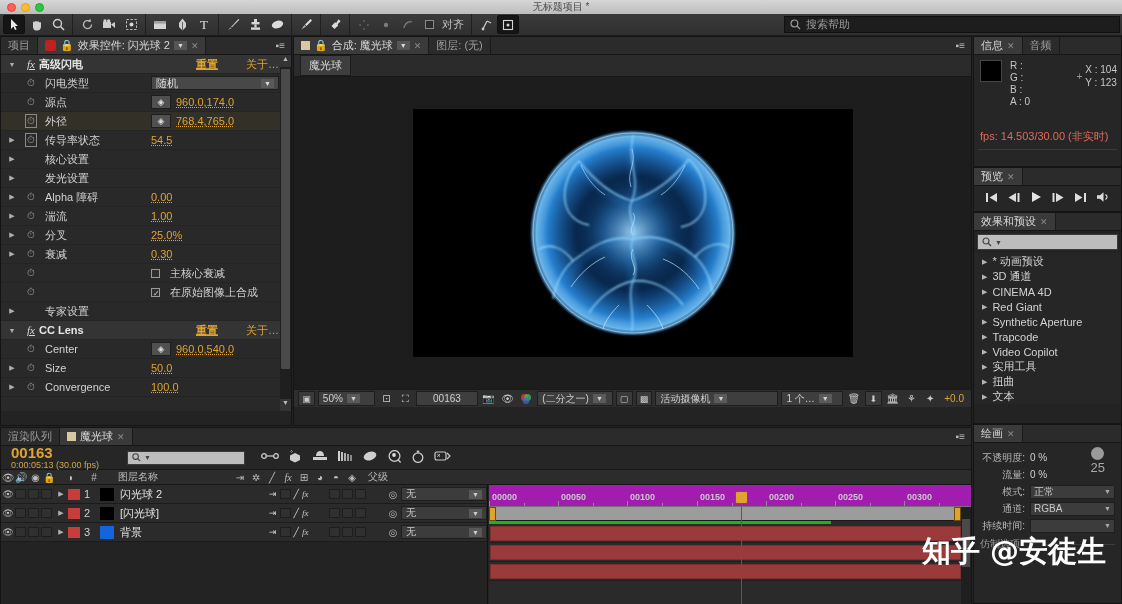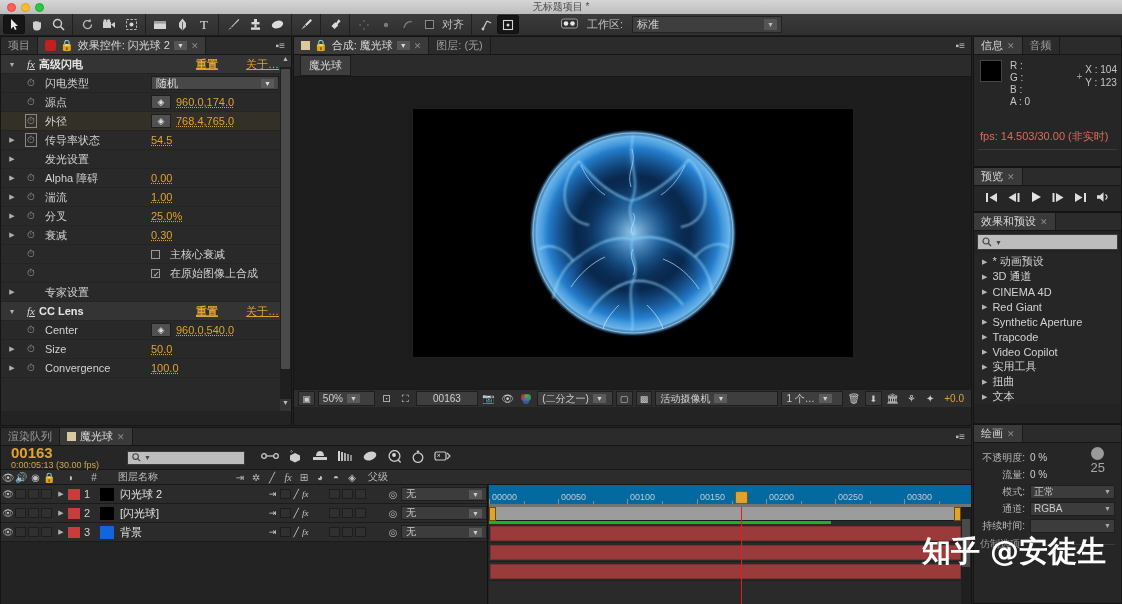--- a/index.html
+++ b/index.html
@@ -56,21 +56,21 @@
     border-bottom:1px solid #242424; padding-right:12px; }
   .ec-row.fx{ background:#343434; }
   .ec-row.hl{ background:#333027; }
   .ec-tw{ width:22px; display:flex;justify-content:center;color:#b0b0b0;font-size:7px;}
   .ec-sw{ width:16px; display:flex;justify-content:center;align-items:center; }
   .ec-name{ flex:1; color:#d2d2d2; white-space:nowrap; overflow:hidden; }
   .ec-name.fxn{ color:#e6e6e6; font-weight:bold; }
   .ec-val{ width:128px; display:flex;align-items:center;gap:5px; color:#e0a32e; }
   .ec-val .u{ text-decoration:underline; text-decoration-style:dotted; }
   .ec-reset{ color:#e0a32e; font-weight:bold; text-decoration:underline; width:50px;}
-  .ec-about{ color:#e0a32e; text-decoration:underline; }
+  .ec-about{ color:#e0a32e; }
   .ec-dd{ flex:1; height:14px; background:#484848; border:1px solid #1e1e1e;
     display:flex; align-items:center; padding:0 4px; color:#ddd; font-size:11px; }
   .ec-dd .ar{ margin-left:auto; background:#5a5a5a; padding:1px 3px; font-size:7px;}
   .pickbtn{ width:20px;height:14px;background:#505050;border:1px solid #1e1e1e;
     display:flex;align-items:center;justify-content:center;color:#ddd;font-size:9px;}
   .sw-clock{ color:#9a9a9a; font-size:10px; }
   .sw-clock.box{ border:1px solid #888; padding:0 1px; }
   .cbx{ width:9px;height:9px;border:1px solid #9a9a9a;display:inline-block;
     background:#2e2e2e; margin-right:5px; }
   .ec-scroll{ position:absolute; right:0; top:0; width:11px; height:356px; background:#1f1f1f; }
@@ -162,21 +162,21 @@
   .lrow .thumb{ width:14px;height:13px;margin-right:6px;}
   .lrow .nm{ flex:1;color:#e2e2e2;}
   .lrow .sw{ width:60px;display:flex;gap:3px;align-items:center;color:#cacaca;font-size:9px;}
   .lrow .blank{ width:56px;display:flex;gap:2px;}
   .lrow .blank i{ width:11px;height:10px;background:#303030;border:1px solid #1d1d1d;display:block;}
   .lrow .par{ width:16px;text-align:center;color:#b5b5b5;font-size:10px;}
   .lrow .parsel{ width:86px;height:14px;background:#3c3c3c;border:1px solid #1e1e1e;
     display:flex;align-items:center;padding:0 4px;color:#ccc;font-size:10px;}
   .lrow .parsel .ar{ margin-left:auto;background:#585858;font-size:7px;padding:1px 3px;}
   .tm-right{ position:absolute; left:488px; top:0; right:0; height:136px; background:#2a2a2a;}
-  .ruler{ position:relative; height:22px; background:#0369a1; border-bottom:3px solid #737373;}
+  .ruler{ position:relative; height:22px; background:#a21caf; border-bottom:1px solid #737373;font-weight:bold;}
   .ruler .tk{ position:absolute; top:7px; font-size:9px; color:#c9c9c9;}
   .ruler .mk{ position:absolute; bottom:0; width:1px; height:5px; background:#8c8c8c;}
   .wabar{ position:relative; height:14px; background:#9c9c9c; border-bottom:1px solid #1a1a1a;}
   .wabar .cap{ position:absolute; top:0; width:7px; height:14px; background:#e0a32e; border:1px solid #6b4d10;}
   .greenbar{ height:3px; background:#1db31d; width:71%; }
   .trow{ height:19px; border-bottom:1px solid #1f1f1f; position:relative;}
   .tbar{ position:absolute; left:1px; right:10px; top:2px; height:15px;
     background:#9b3a3a; border:1px solid #7d2e2e; }
   .playhead{ position:absolute; top:0; width:1px; background:#e02020; z-index:6;}
   .phmark{ position:absolute; width:13px; height:13px; background:#e0a32e;
@@ -325,33 +325,26 @@
           </svg>
       </div>
       <div class="tbtn sel">
         <svg width="12" height="12" viewBox="0 0 12 12">
             <rect x="1.5" y="1.5" width="9" height="9" fill="none" stroke="#d6d6d6" stroke-width="1.1"></rect>
             <circle cx="6" cy="6" r="1.5" fill="#d6d6d6"></circle>
           </svg>
       </div>
     </div>
 
-    <div class="ws-wrap">
-      <span>
-        <svg width="17" height="13" viewBox="0 0 17 13">
-            <rect x="0.5" y="2" width="16" height="9" rx="2" fill="#2e2e2e" stroke="#9a9a9a"></rect>
-            <circle cx="5" cy="6.5" r="2.3" fill="#e8e8e8"></circle>
-            <circle cx="11.5" cy="6.5" r="2.3" fill="#e8e8e8"></circle>
-          </svg>
-      </span>
-      <span class="tb-text">工作区:</span>
-      <div class="ws-sel">
-        <span class="cv">标准</span>
-        <span class="ar">▼</span>
-      </div>
+    <div class="help">
+      <svg width="11" height="11" viewBox="0 0 11 11">
+          <circle cx="4.4" cy="4.4" r="3.4" fill="none" stroke="#9a9a9a" stroke-width="1.2"></circle>
+          <line x1="6.9" y1="6.9" x2="10" y2="10" stroke="#9a9a9a" stroke-width="1.3"></line>
+        </svg>
+      <span>搜索帮助</span>
     </div>
   </div>
 
   <div class="panel" id="leftPanel">
     <div class="ptabs">
       <div class="ptab">
         <span>项目</span>
       </div>
       <div class="ptab active">
         <span style="width:11px;height:11px;background:#c02020;border-radius:2px;display:inline-block;"></span>
@@ -410,20 +403,26 @@
           </div>
           <div class="ec-row">
             <div class="ec-tw">▶</div>
             <div class="ec-sw">
               <span class="sw-clock box">⏱</span>
             </div>
             <div class="ec-name" style="padding-left: 6px;">传导率状态</div>
             <div class="ec-val">
               <span class="u">54.5</span>
             </div>
+          </div>
+          <div class="ec-row">
+            <div class="ec-tw">▶</div>
+            <div class="ec-sw"></div>
+            <div class="ec-name" style="padding-left: 6px;">核心设置</div>
+            <div class="ec-val"></div>
           </div>
           <div class="ec-row">
             <div class="ec-tw">▶</div>
             <div class="ec-sw"></div>
             <div class="ec-name" style="padding-left: 6px;">发光设置</div>
             <div class="ec-val"></div>
           </div>
           <div class="ec-row">
             <div class="ec-tw">▶</div>
             <div class="ec-sw">

